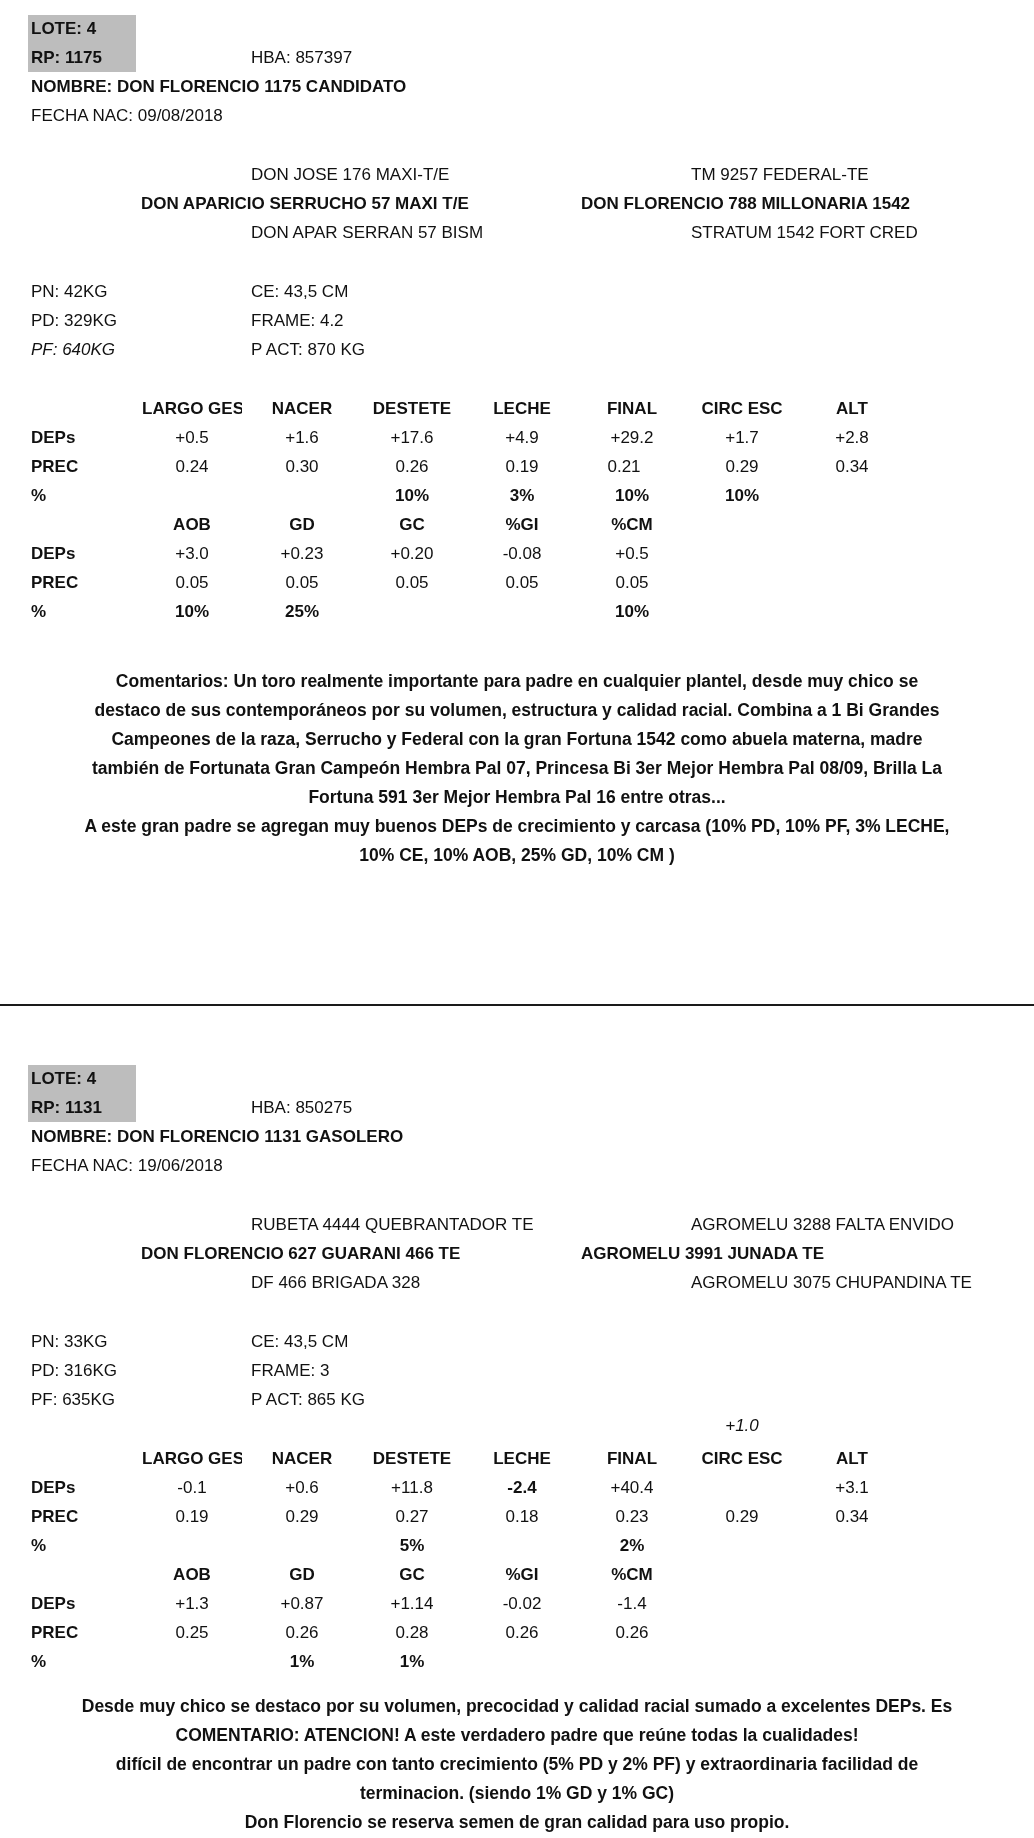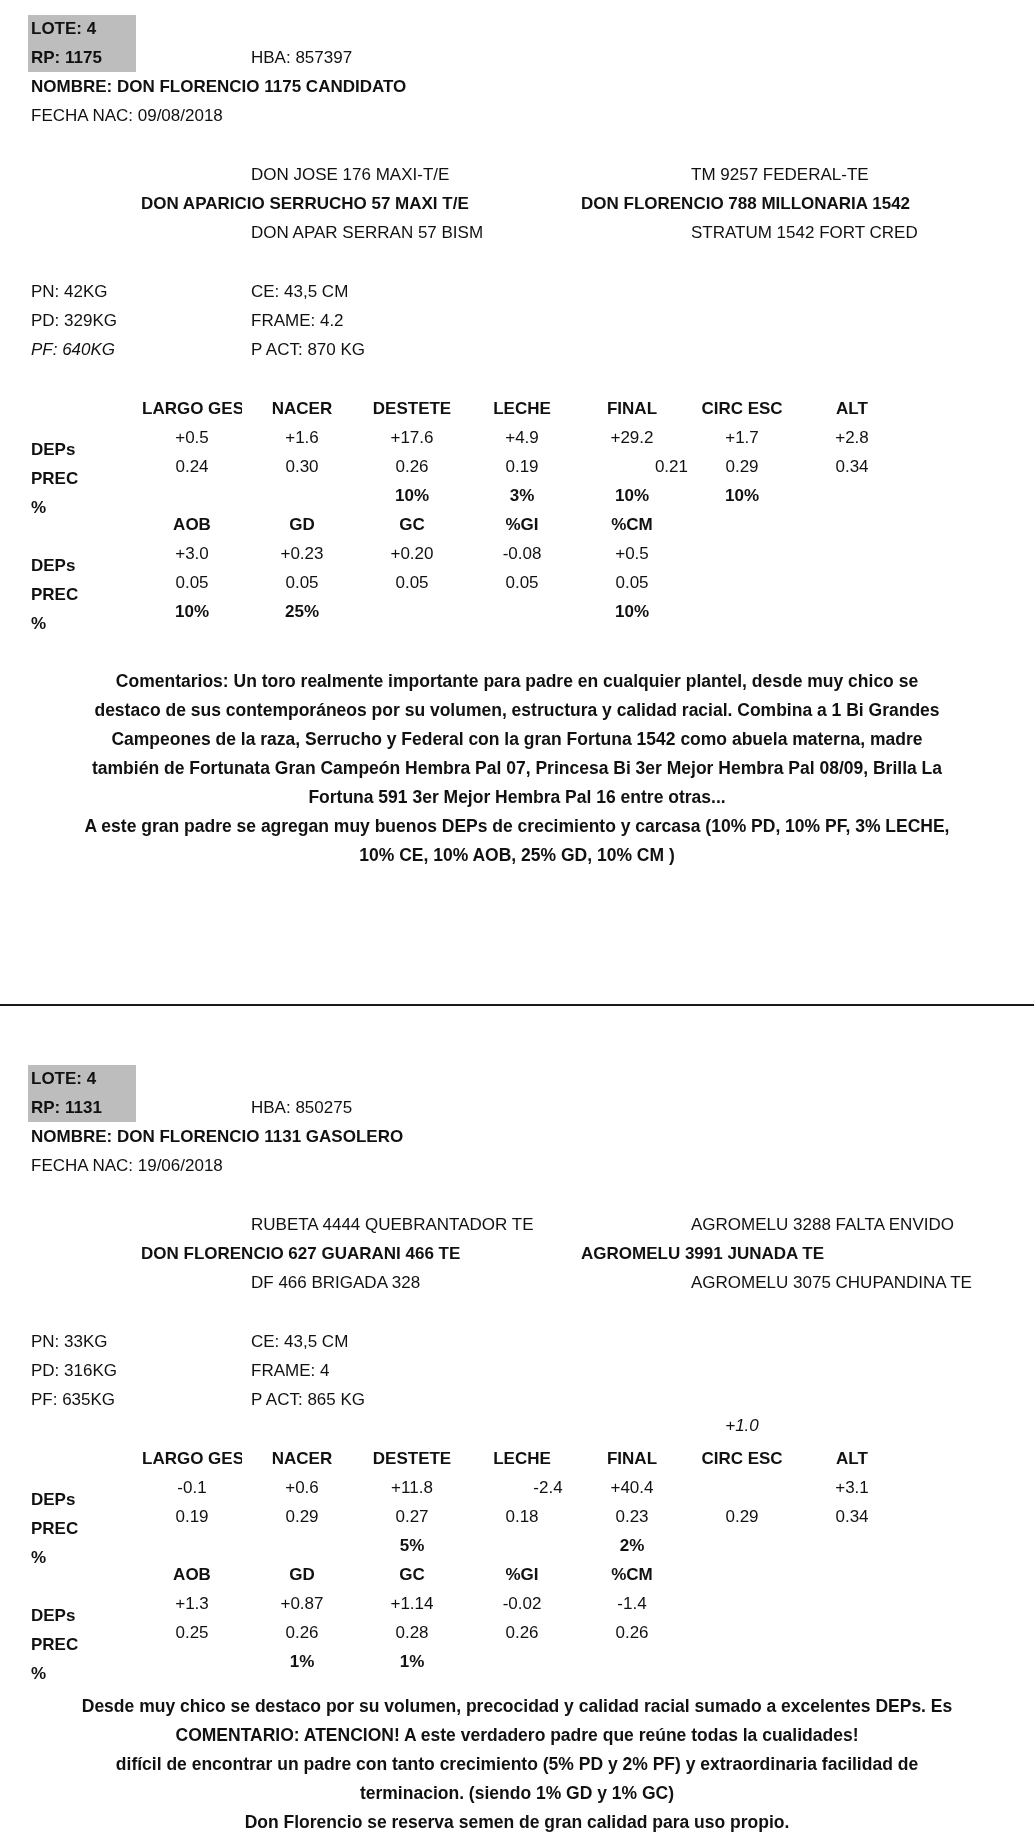--- a/index.html
+++ b/index.html
@@ -8,21 +8,21 @@
       font-family: "Liberation Sans", "DejaVu Sans", sans-serif;
       color: #111111; font-size: 17px;
     }
     .abs { position: absolute; white-space: nowrap; line-height: 29px; }
     .b { font-weight: bold; }
     .lote-box {
       position: absolute; left: 28px; width: 108px; height: 57px;
       background: #bdbdbd;
     }
     .tbl-cell { position: absolute; white-space: nowrap; line-height: 29px; text-align: center; width: 100px; }
-    .rowlbl { position: absolute; left: 31px; font-weight: bold; line-height: 29px; margin-top: 12px; }
+    .rowlbl { position: absolute; left: 31px; font-weight: bold; line-height: 29px; }
     .comment {
       position: absolute; left: 30px; width: 974px; text-align: center;
       font-weight: bold; font-size: 17.5px; line-height: 29px;
     }
     .divider { position: absolute; left: 0; width: 1034px; height: 2px; background: #1a1a1a; top: 1004px; }
   </style>
 </head>
 <body>
 
 <section id="lot0">
@@ -75,21 +75,21 @@
   <div class="abs b" style="left:141px;top:1239px;">DON FLORENCIO 627 GUARANI 466 TE</div>
   <div class="abs" style="left:251px;top:1268px;">DF 466 BRIGADA 328</div>
   <div class="abs" style="left:691px;top:1210px;">AGROMELU 3288 FALTA ENVIDO</div>
   <div class="abs b" style="left:581px;top:1239px;">AGROMELU 3991 JUNADA TE</div>
   <div class="abs" style="left:691px;top:1268px;">AGROMELU 3075 CHUPANDINA TE</div>
 
   <div class="abs" style="left:31px;top:1327px;">PN: 33KG</div>
   <div class="abs" style="left:31px;top:1356px;">PD: 316KG</div>
   <div class="abs" style="left:31px;top:1385px;">PF: 635KG</div>
   <div class="abs" style="left:251px;top:1327px;">CE: 43,5 CM</div>
-  <div class="abs" style="left:251px;top:1356px;">FRAME: 4</div>
+  <div class="abs" style="left:251px;top:1356px;">FRAME: 3</div>
   <div class="abs" style="left:251px;top:1385px;">P ACT: 865 KG</div>
 
   <div class="dep-table"></div>
   <div class="dep-table"></div>
 
   <div class="comment" style="top:1692px;">
       <div>Desde muy chico se destaco por su volumen, precocidad y calidad racial sumado a excelentes  DEPs. Es</div>
       <div>COMENTARIO: ATENCION! A este verdadero padre que reúne todas la cualidades!</div>
       <div>difícil de encontrar un padre con tanto crecimiento (5% PD y 2% PF) y extraordinaria facilidad de</div>
       <div>terminacion. (siendo 1% GD y 1% GC)</div>
@@ -110,21 +110,21 @@
 <div class="tbl-cell" style="top: 423px; left: 362px;">+17.6</div>
 <div class="tbl-cell" style="top: 423px; left: 472px;">+4.9</div>
 <div class="tbl-cell" style="top: 423px; left: 582px;">+29.2</div>
 <div class="tbl-cell" style="top: 423px; left: 692px;">+1.7</div>
 <div class="tbl-cell" style="top: 423px; left: 802px;">+2.8</div>
 <div class="rowlbl" style="top: 452px;">PREC</div>
 <div class="tbl-cell" style="top: 452px; left: 142px;">0.24</div>
 <div class="tbl-cell" style="top: 452px; left: 252px;">0.30</div>
 <div class="tbl-cell" style="top: 452px; left: 362px;">0.26</div>
 <div class="tbl-cell" style="top: 452px; left: 472px;">0.19</div>
-<div class="tbl-cell" style="top: 452px; left: 588px; text-align: right;">0.21</div>
+<div class="tbl-cell" style="top: 452px; left: 574px;">0.21</div>
 <div class="tbl-cell" style="top: 452px; left: 692px;">0.29</div>
 <div class="tbl-cell" style="top: 452px; left: 802px;">0.34</div>
 <div class="rowlbl" style="top: 481px;">%</div>
 <div class="tbl-cell" style="top: 481px; left: 142px; font-weight: bold;"></div>
 <div class="tbl-cell" style="top: 481px; left: 252px; font-weight: bold;"></div>
 <div class="tbl-cell" style="top: 481px; left: 362px; font-weight: bold;">10%</div>
 <div class="tbl-cell" style="top: 481px; left: 472px; font-weight: bold;">3%</div>
 <div class="tbl-cell" style="top: 481px; left: 582px; font-weight: bold;">10%</div>
 <div class="tbl-cell" style="top: 481px; left: 692px; font-weight: bold;">10%</div>
 <div class="tbl-cell" style="top: 481px; left: 802px; font-weight: bold;"></div>
@@ -155,21 +155,21 @@
 <div class="tbl-cell" style="top: 1444px; left: 252px; font-weight: bold; overflow: hidden; width: 100px;">NACER</div>
 <div class="tbl-cell" style="top: 1444px; left: 362px; font-weight: bold; overflow: hidden; width: 100px;">DESTETE</div>
 <div class="tbl-cell" style="top: 1444px; left: 472px; font-weight: bold; overflow: hidden; width: 100px;">LECHE</div>
 <div class="tbl-cell" style="top: 1444px; left: 582px; font-weight: bold; overflow: hidden; width: 100px;">FINAL</div>
 <div class="tbl-cell" style="top: 1444px; left: 692px; font-weight: bold; overflow: hidden; width: 100px;">CIRC ESC</div>
 <div class="tbl-cell" style="top: 1444px; left: 802px; font-weight: bold; overflow: hidden; width: 100px;">ALT</div>
 <div class="rowlbl" style="top: 1473px;">DEPs</div>
 <div class="tbl-cell" style="top: 1473px; left: 142px;">-0.1</div>
 <div class="tbl-cell" style="top: 1473px; left: 252px;">+0.6</div>
 <div class="tbl-cell" style="top: 1473px; left: 362px;">+11.8</div>
-<div class="tbl-cell" style="top: 1473px; left: 498px;">-2.4</div>
+<div class="tbl-cell" style="top: 1473px; left: 472px; font-weight: bold;">-2.4</div>
 <div class="tbl-cell" style="top: 1473px; left: 582px;">+40.4</div>
 <div class="tbl-cell" style="top: 1411px; left: 692px; font-style: italic;">+1.0</div>
 <div class="tbl-cell" style="top: 1473px; left: 802px;">+3.1</div>
 <div class="rowlbl" style="top: 1502px;">PREC</div>
 <div class="tbl-cell" style="top: 1502px; left: 142px;">0.19</div>
 <div class="tbl-cell" style="top: 1502px; left: 252px;">0.29</div>
 <div class="tbl-cell" style="top: 1502px; left: 362px;">0.27</div>
 <div class="tbl-cell" style="top: 1502px; left: 472px;">0.18</div>
 <div class="tbl-cell" style="top: 1502px; left: 582px;">0.23</div>
 <div class="tbl-cell" style="top: 1502px; left: 692px;">0.29</div>

